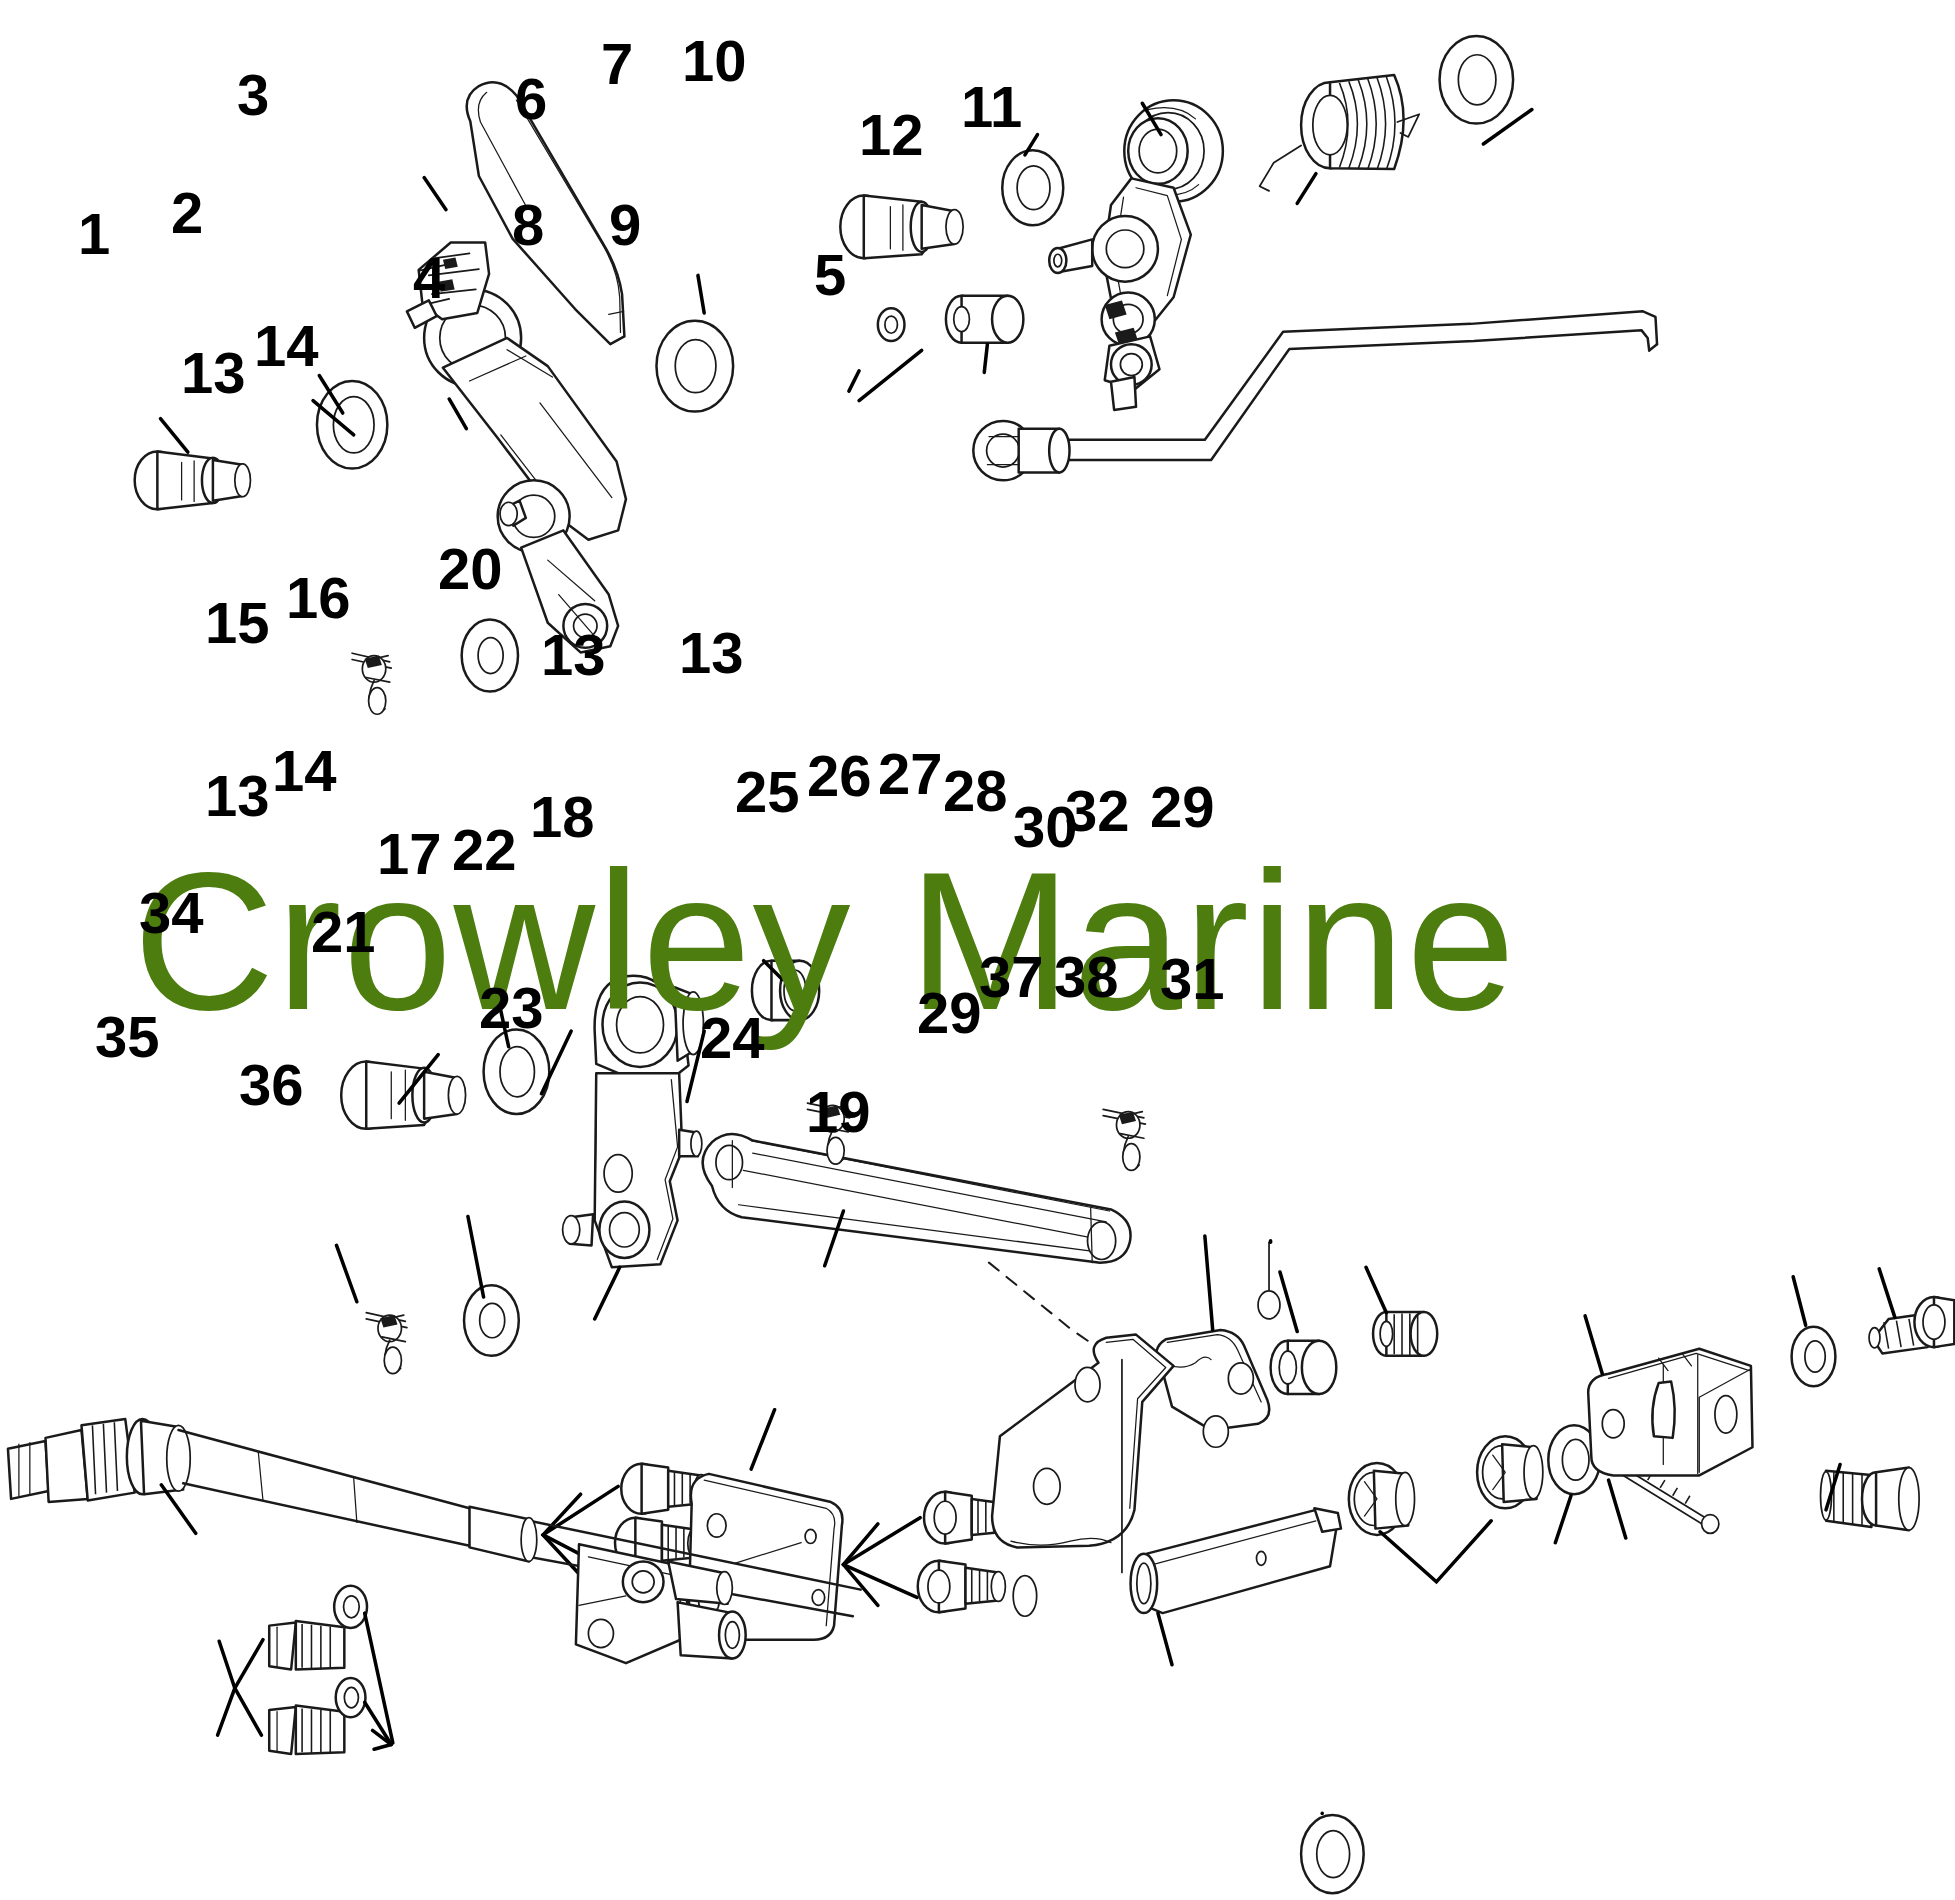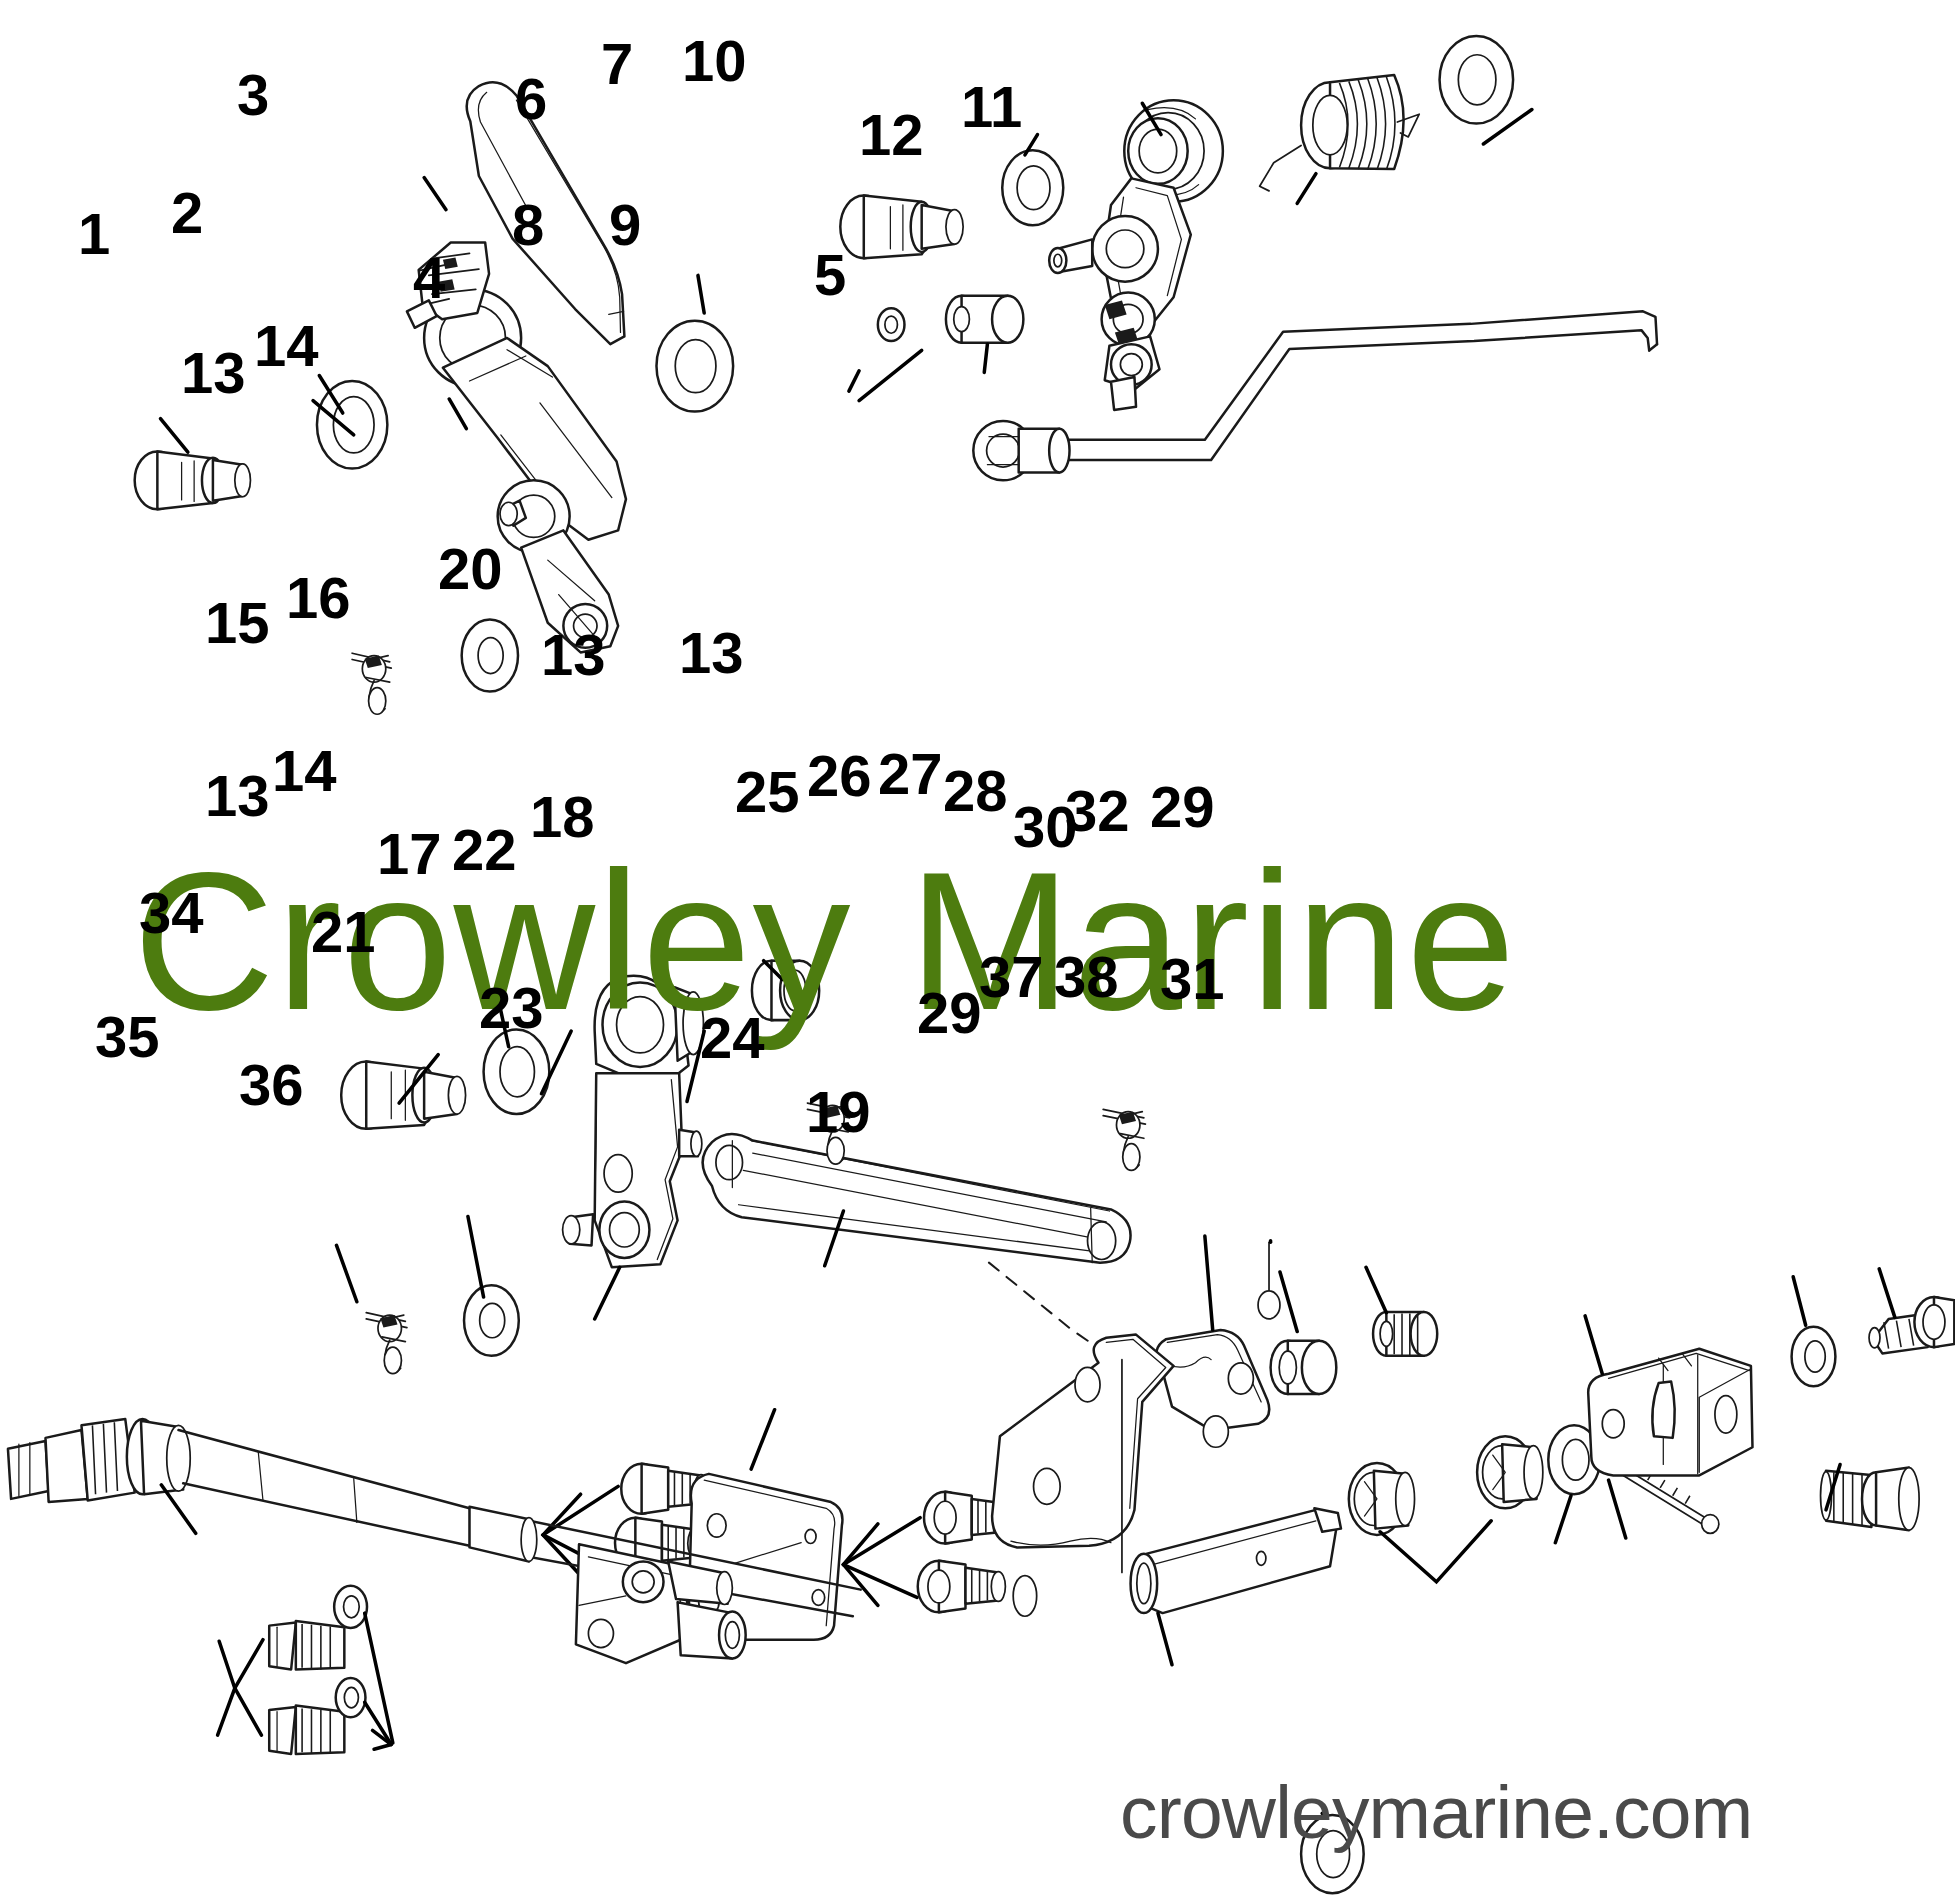--- a/index.html
+++ b/index.html
@@ -667,16 +667,15 @@
   <div class="callout" style="left:479px;  top:979px;">23</div>
   <div class="callout" style="left:700px;  top:1009px;">24</div>
   <div class="callout" style="left:917px; top:984px;">29</div>
   <div class="callout" style="left:979px; top:948px;">37</div>
   <div class="callout" style="left:1054px; top:948px;">38</div>
   <div class="callout" style="left:1144px; top:950px;margin-left:16px;">31</div>
   <div class="callout" style="left:95px;  top:1008px;">35</div>
   <div class="callout" style="left:239px;  top:1056px;">36</div>
   <div class="callout" style="left:806px; top:1083px;">19</div>
 
-  <div class="wm-url">crowleymarine.com</div>
 
 </div>
 
 
 </body></html>

